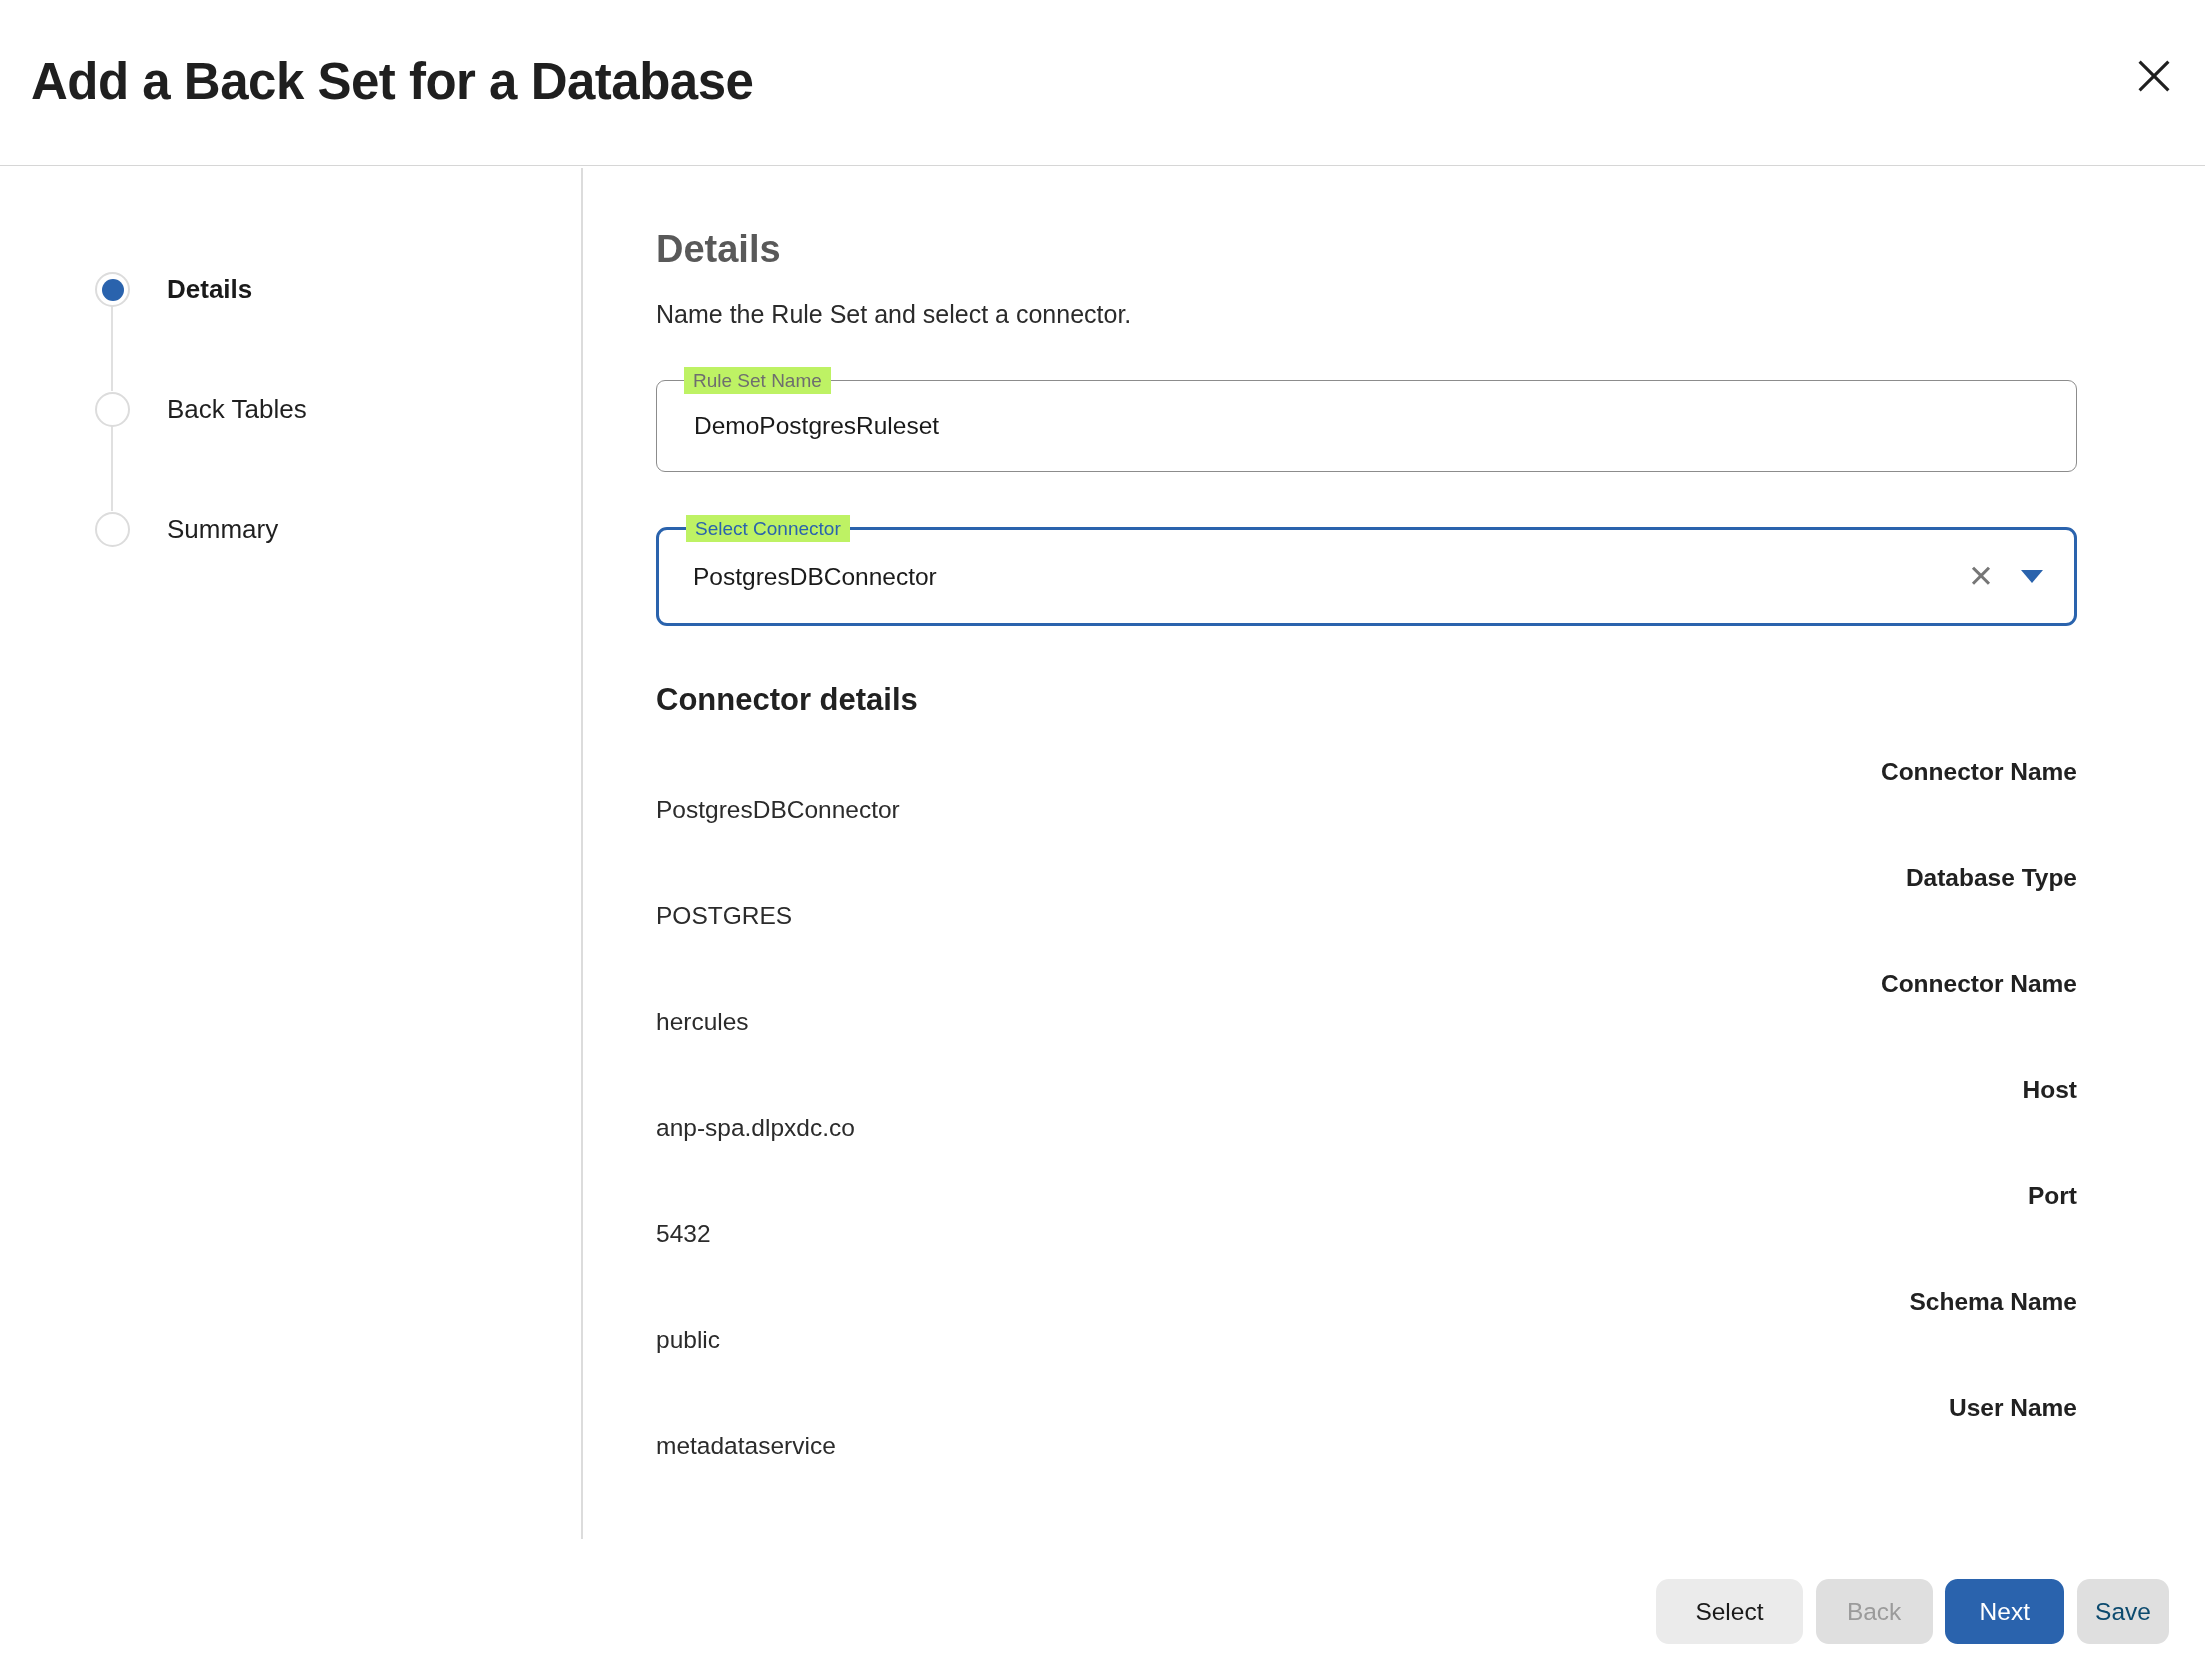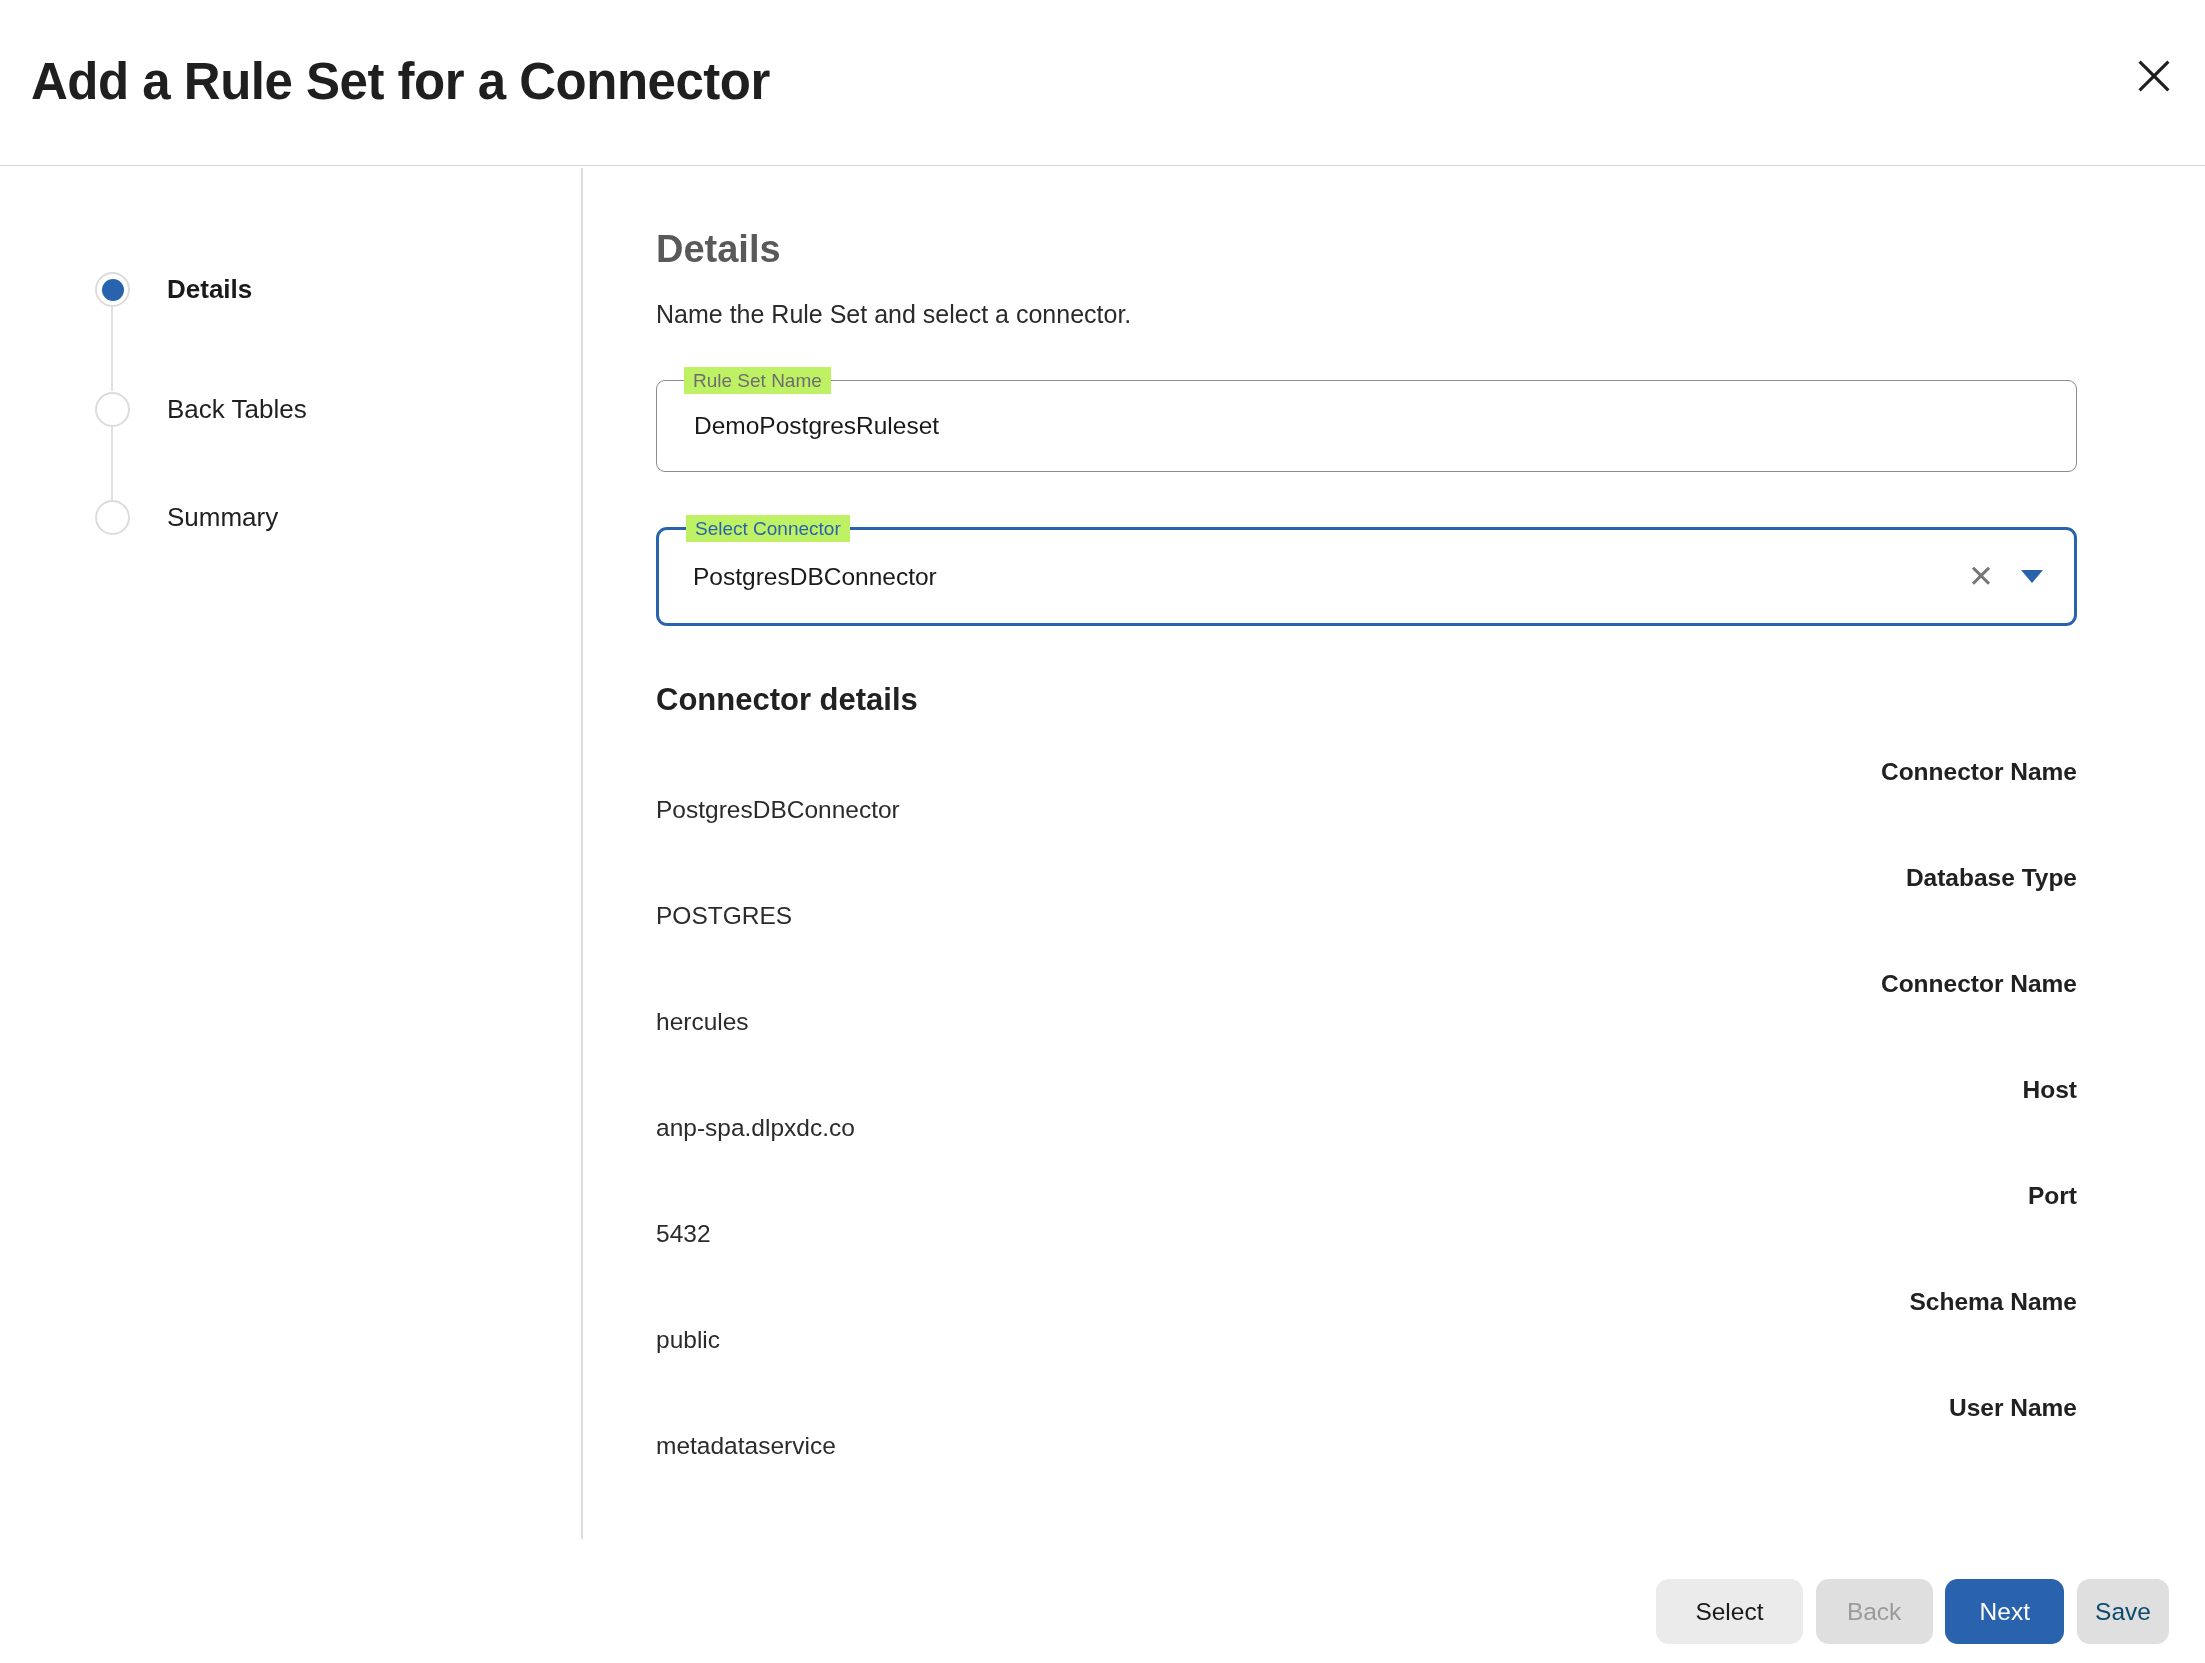--- a/index.html
+++ b/index.html
@@ -34,21 +34,21 @@
   }
 
   
   .stepper { position: absolute; top: 168px; left: 0; width: 581px; height: 1371px; }
   .step {
     position: absolute; left: 95px; height: 35px;
     display: flex; align-items: center; cursor: pointer;
   }
   .step-1 { top: 104px; }
   .step-2 { top: 224px; }
-  .step-3 { top: 332px; }
+  .step-3 { top: 344px; }
   .step-circle {
     width: 35px; height: 35px; border-radius: 50%;
     border: 2.7px solid #dcdcdc; background: #fff;
     position: relative; flex: 0 0 35px;
   }
   .step.active .step-circle::after {
     content: ""; position: absolute; left: 50%; top: 50%;
     width: 22px; height: 22px; border-radius: 50%;
     background: #2a63ad; transform: translate(-50%, -50%);
   }
@@ -135,21 +135,21 @@
   }
   .btn-cancel { width: 147px; background: #ebebeb; color: #1a1a1a; }
   .btn-back   { width: 117px; background: #dfdfdf; color: #9b9b9b; cursor: default; }
   .btn-next   { width: 119px; background: #2a63ad; color: #ffffff; }
   .btn-save   { width: 92px; background: #dfdfdf; color: #0c4a6e; cursor: default; }
 </style>
 </head>
 <body>
 
 <div class="header">
-  <div class="dialog-title">Add a Rule Set for a Connector</div>
+  <div class="dialog-title">Add a Back Set for a Database</div>
   <button class="close-btn">
     <span>
       <svg width="36" height="36" viewBox="0 0 40 40">
         <line x1="4" y1="4" x2="36" y2="36" stroke="#1f1f1f" stroke-width="3.5"></line>
         <line x1="36" y1="4" x2="4" y2="36" stroke="#1f1f1f" stroke-width="3.5"></line>
       </svg>
     </span>
   </button>
 </div>
 

